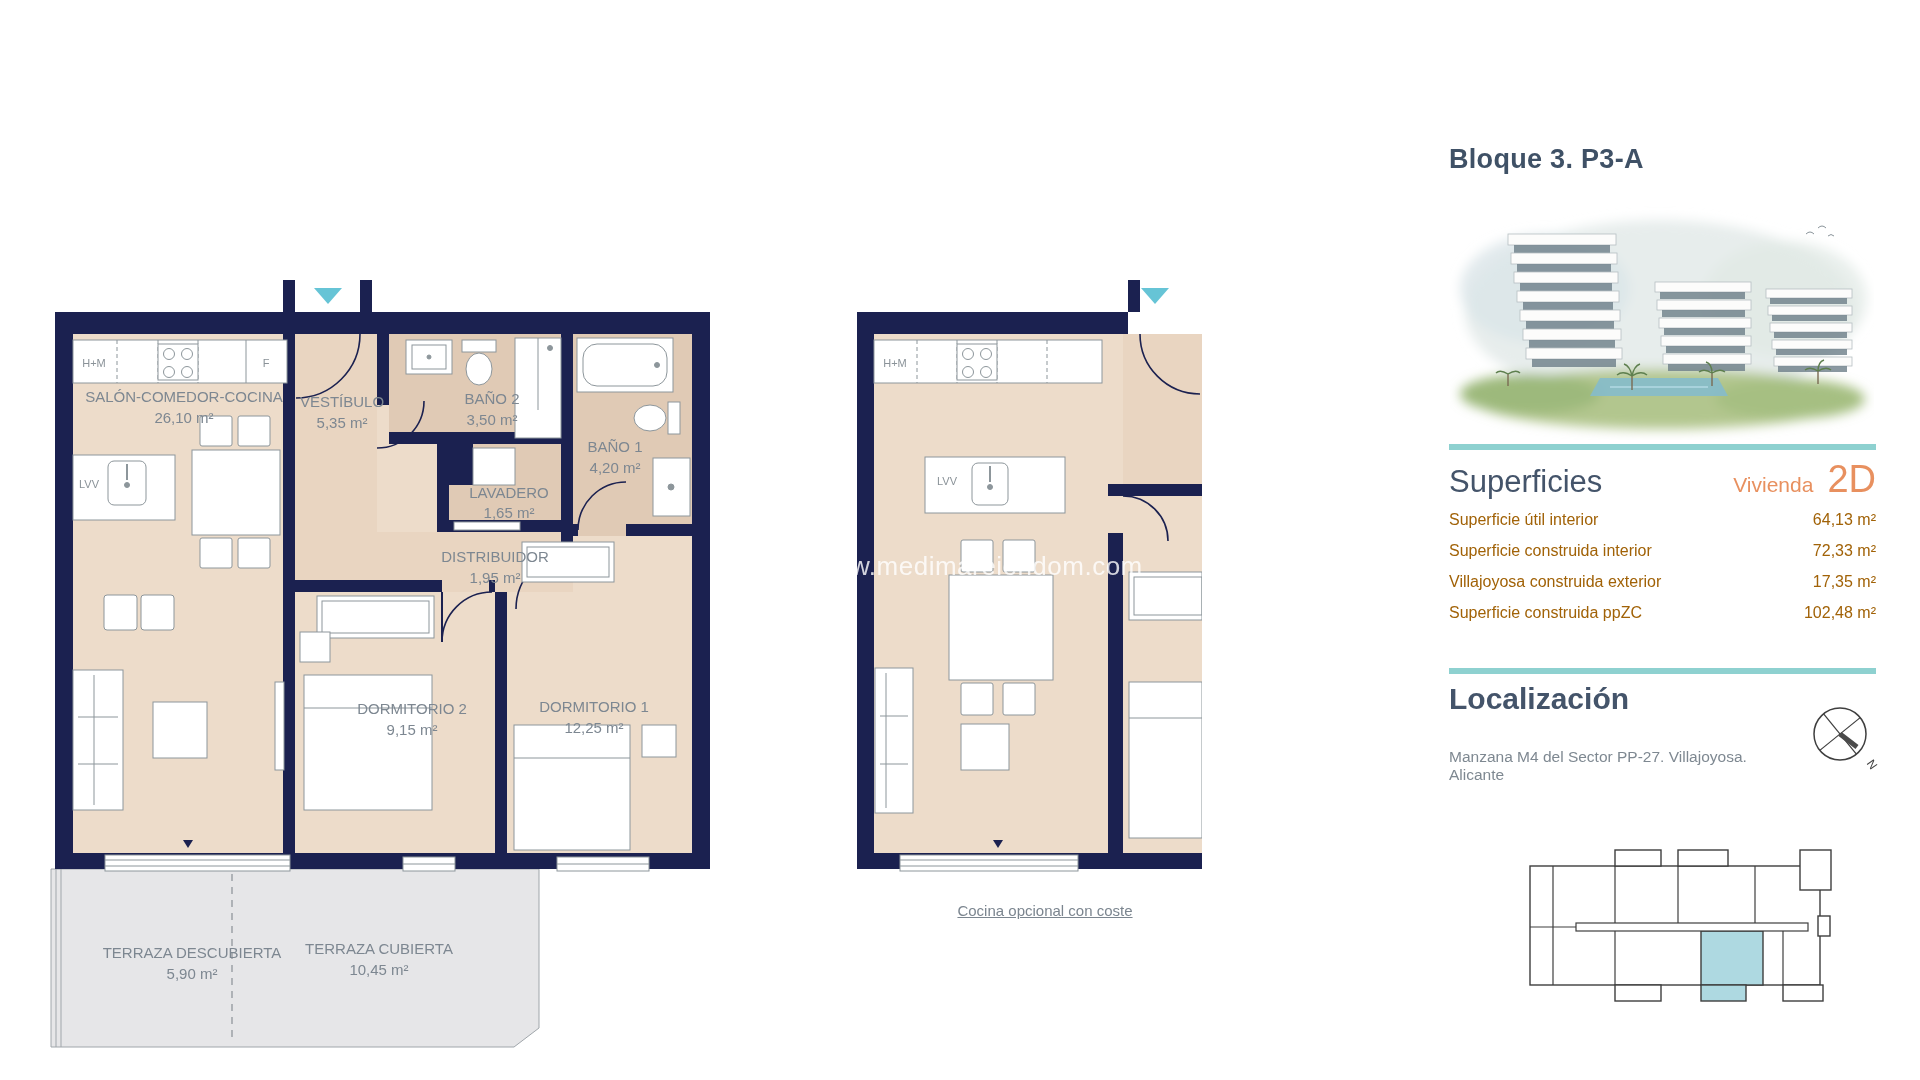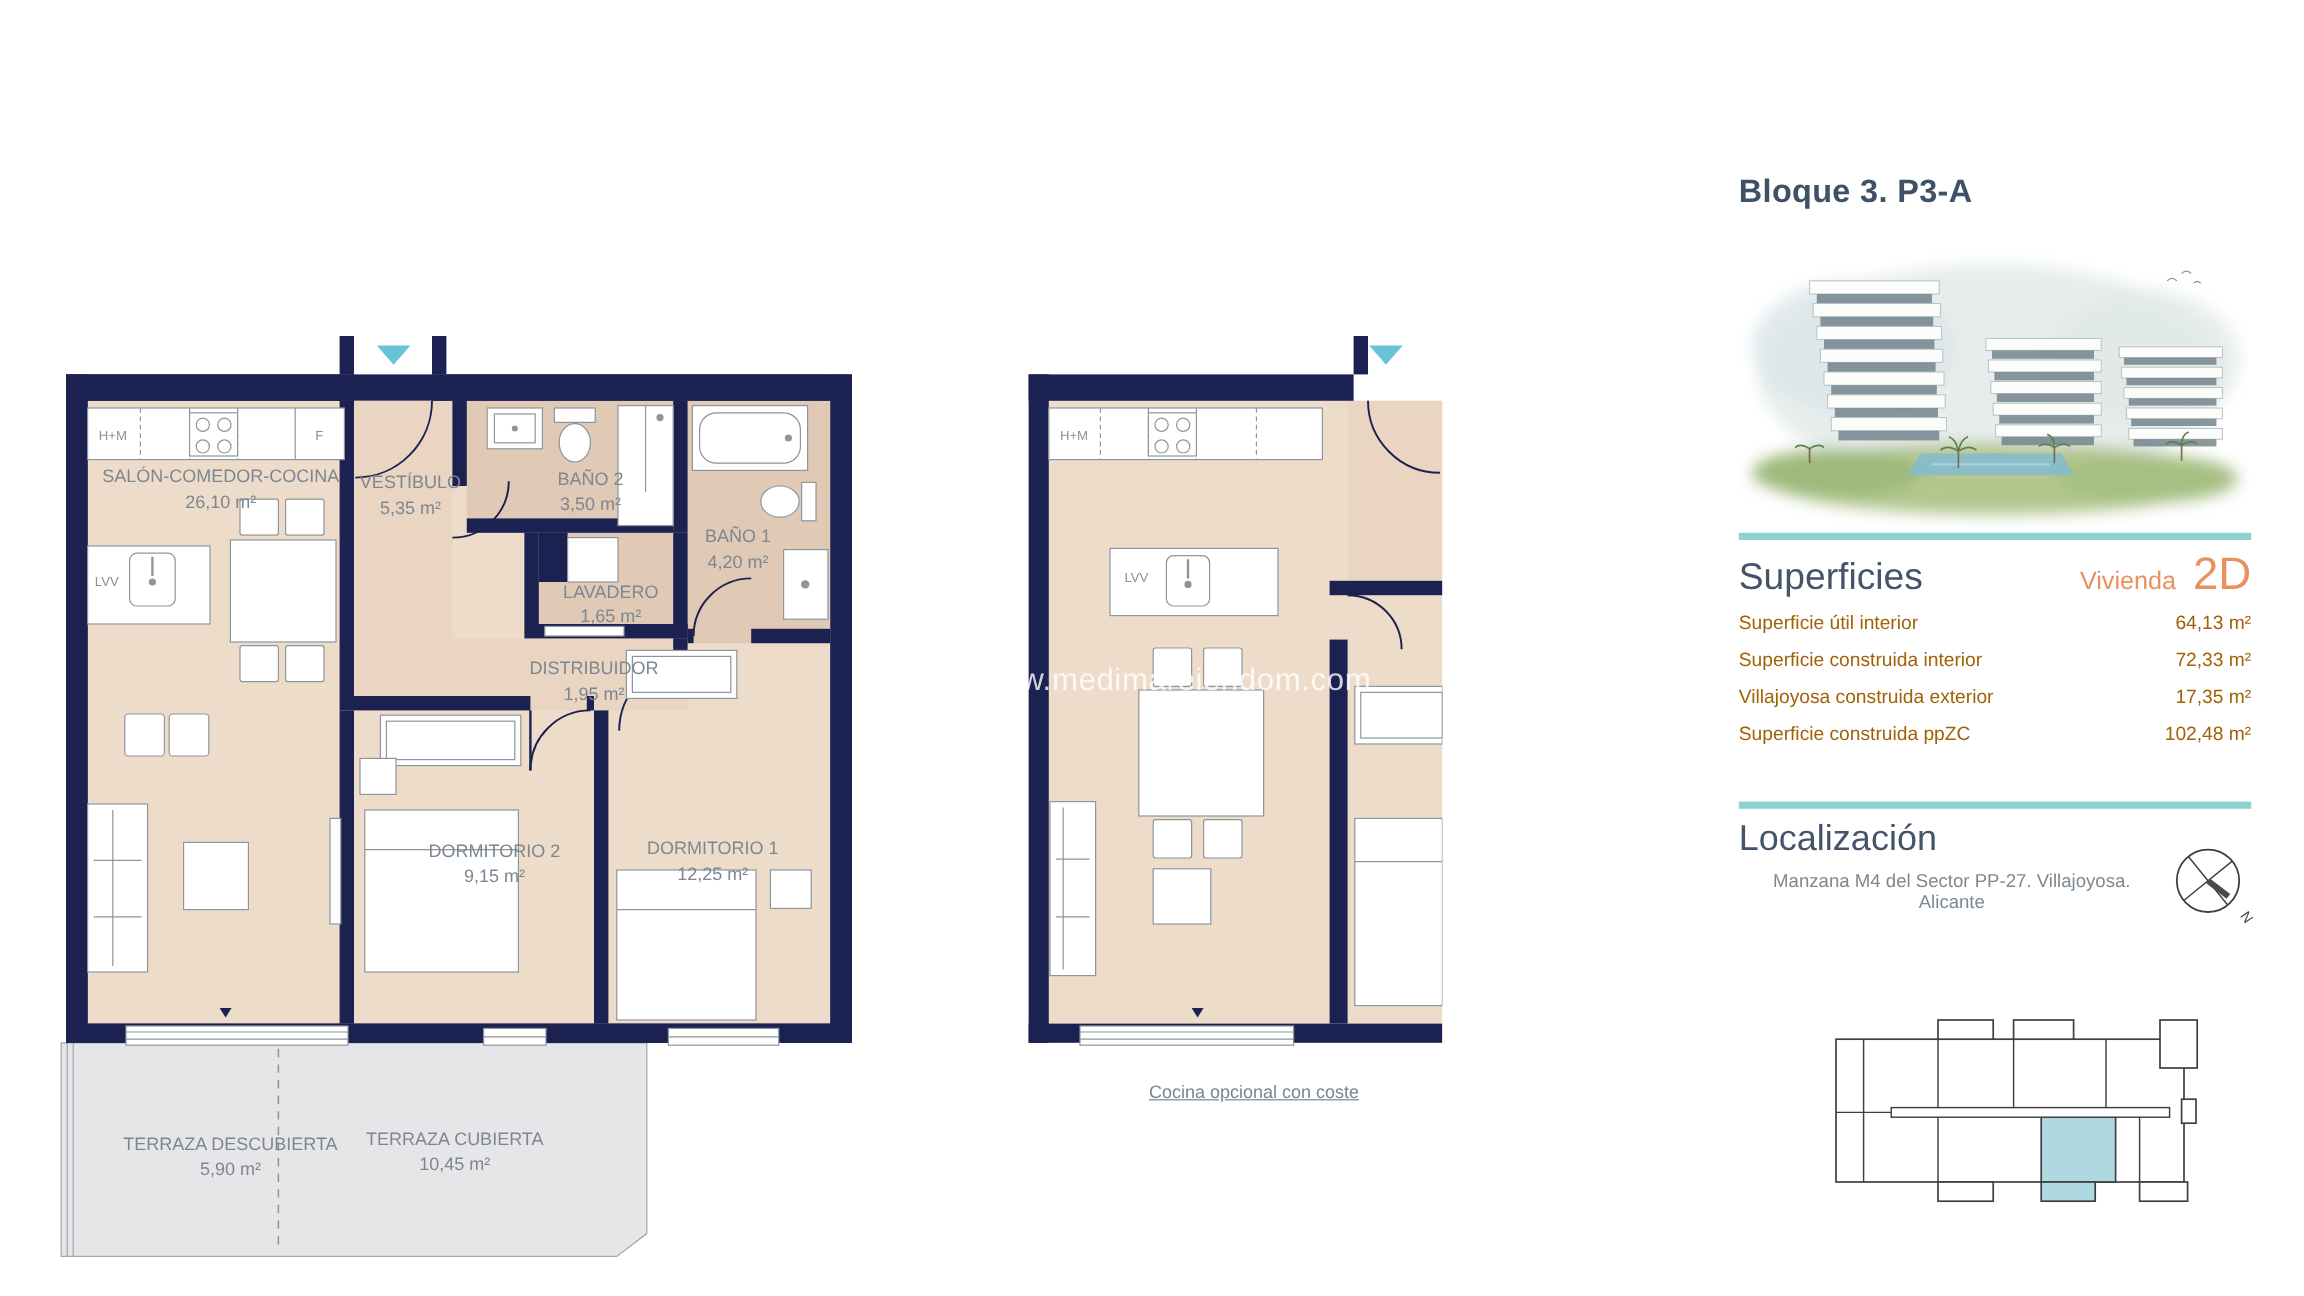--- a/index.html
+++ b/index.html
@@ -18,22 +18,22 @@
   .rule1{left:1449px;top:444px;}
   .rule2{left:1449px;top:668px;}
   .sup-row{left:1449px;top:458px;width:427px;display:flex;justify-content:space-between;align-items:baseline;}
   .sup-h{font-size:31px;font-weight:normal;color:#44546a;}
   .viv{display:flex;align-items:baseline;gap:14px;}
   .viv-label{font-size:21px;color:#e8905f;}
   .viv-unit{font-size:38px;color:#e8905f;}
   .sup-table{left:1449px;top:504px;width:427px;}
   .sup-tr{display:flex;justify-content:space-between;height:31px;align-items:center;
           font-size:16px;color:#a16207;}
-  .loc-h{left:1449px;top:682px;font-size:30px;font-weight:normal;color:#44546a;}
-  .loc-addr{left:1449px;top:726px;width:355px;font-size:15.5px;color:#7e8891;text-align:center;}
+  .loc-h{left:1449px;top:682px;font-size:30px;font-weight:bold;color:#44546a;}
+  .loc-addr{left:1449px;top:748px;width:355px;font-size:15.5px;color:#7e8891;}
   .compass{left:1808px;top:700px;}
   .siteplan{left:1526px;top:843px;}
 </style>
 </head>
 <body>
 
 <div id="stage">
 
   <svg class="abs" style="left:42px;top:280px;" width="680" height="780" viewBox="0 0 680 780">
 

